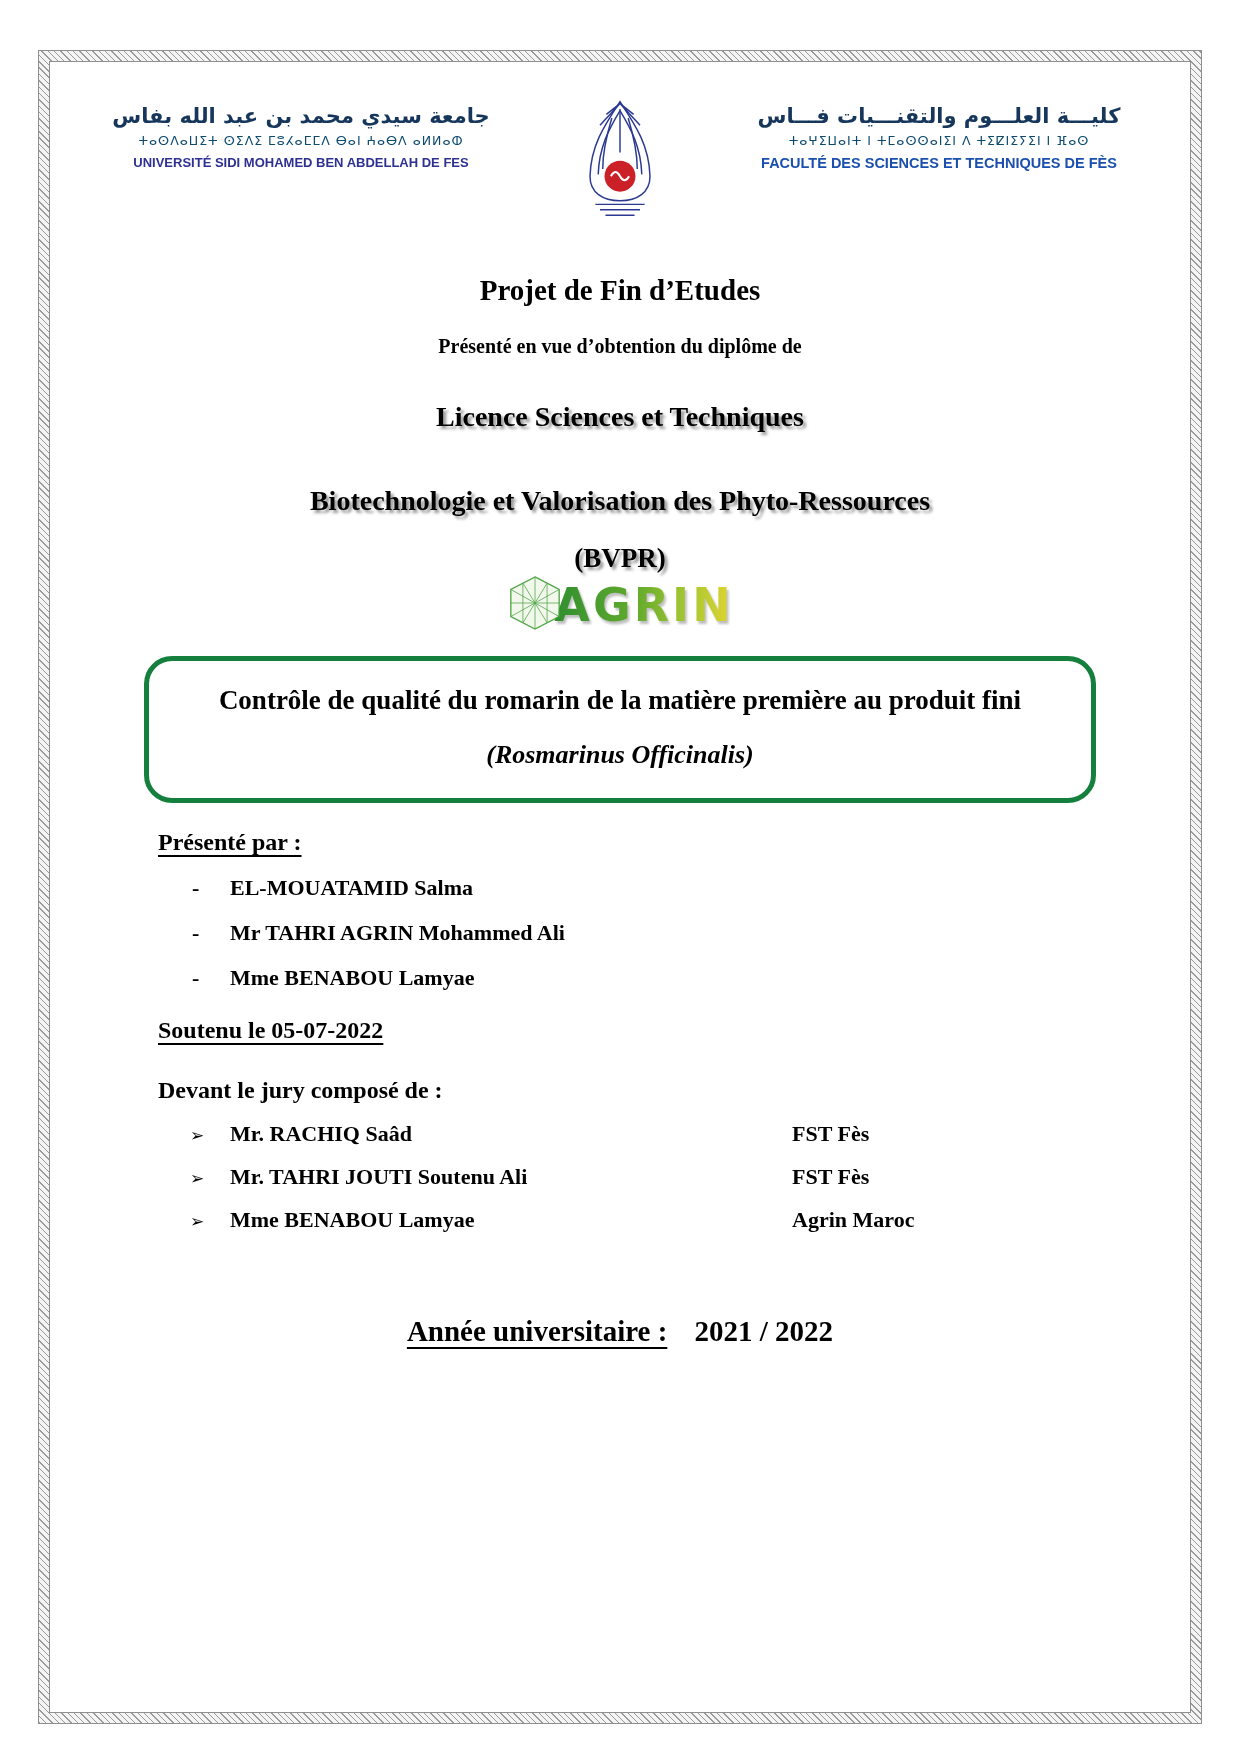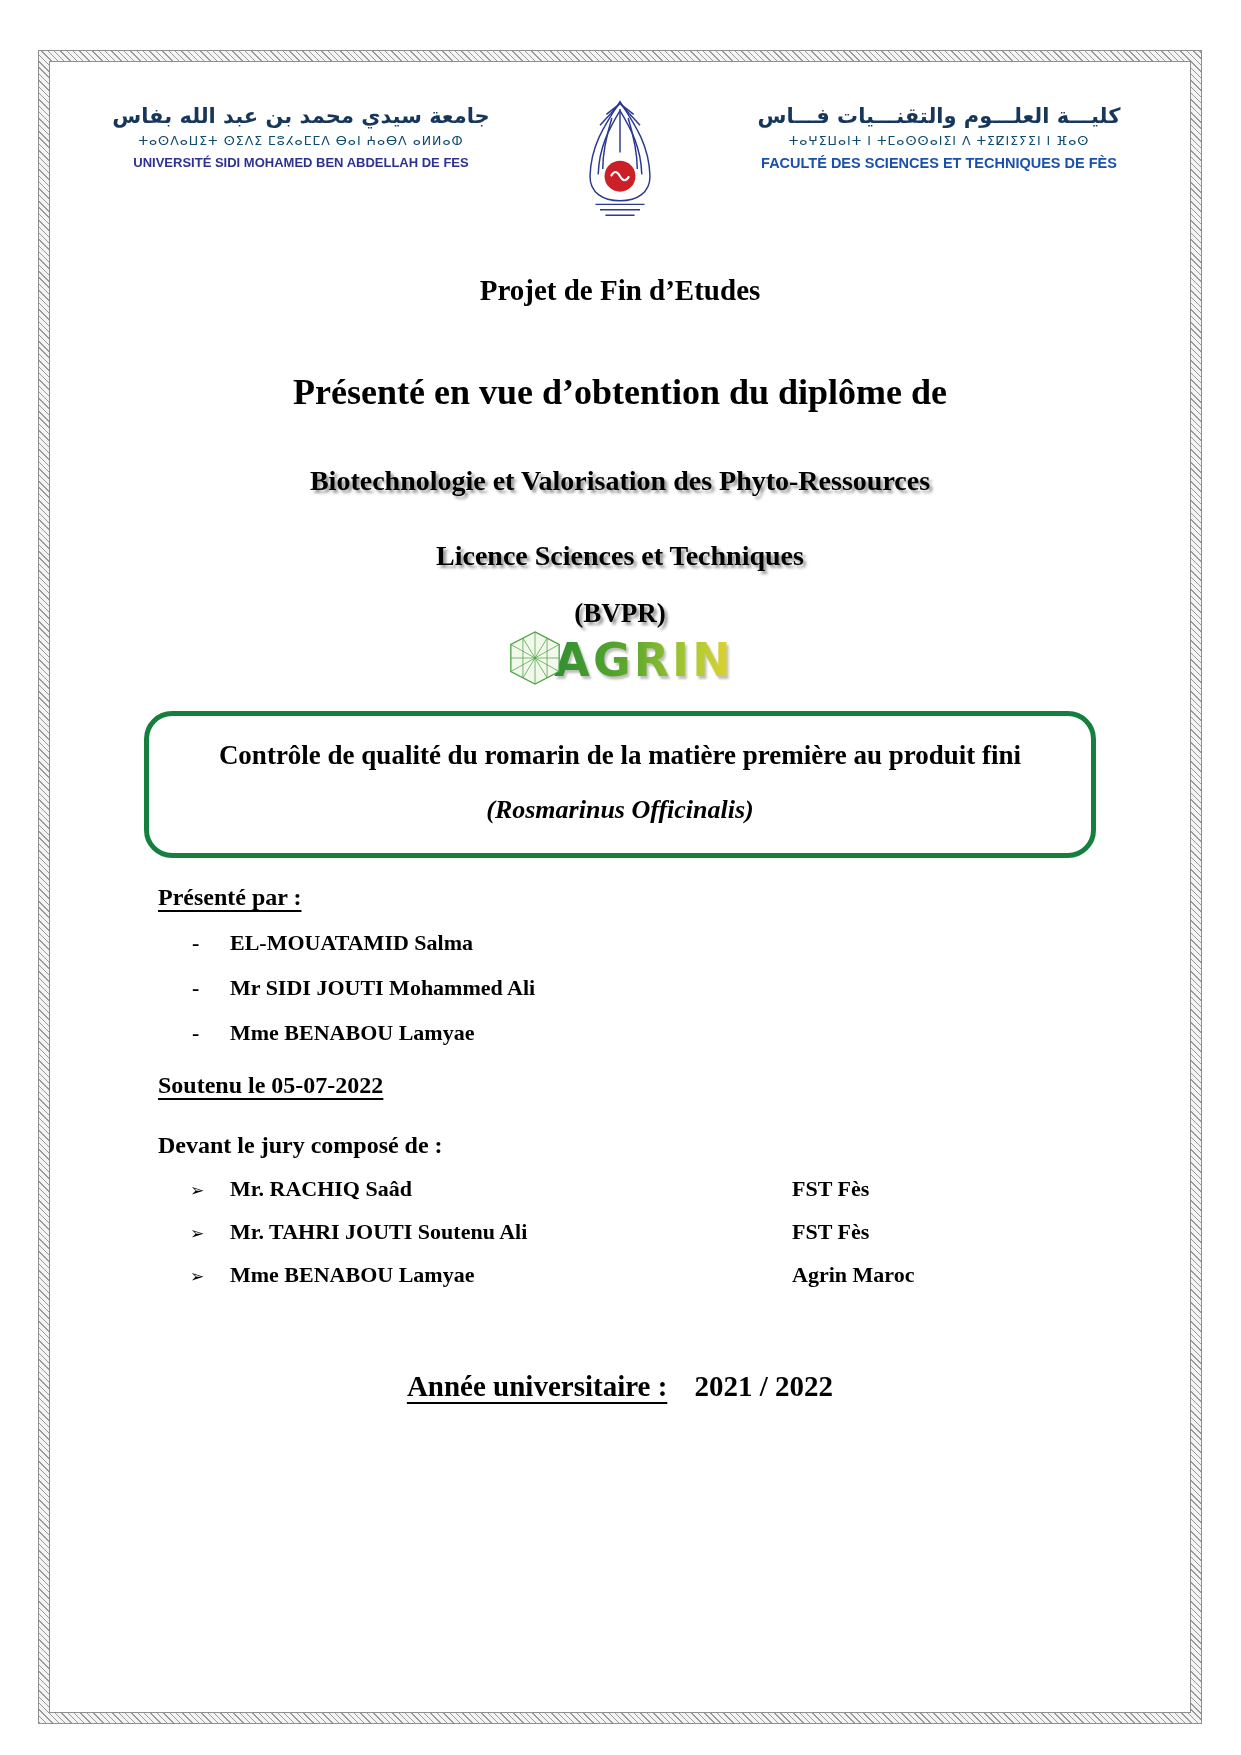--- a/index.html
+++ b/index.html
@@ -44,21 +44,21 @@
     font-family: "Liberation Sans", sans-serif;
     font-weight: bold; margin-top: 7px;
   }
   .inst.left .fr  { font-size: 13px;   color: #2e3192; }
   .inst.right .fr { font-size: 14.5px; color: #1b4fae; }
   .emblem-wrap { width: 120px; display: flex; justify-content: center; padding-top: 2px; }
 
   
   .t { text-align: center; font-weight: bold; line-height: 1.15; }
   .t1 { font-size: 29px; margin-top: 56px; }
-  .t2 { font-size: 36px; margin-top: 65px; }
+  .t2 { font-size: 20px; margin-top: 28px; }
   .t3 { font-size: 28px; margin-top: 43px; text-shadow: 3px 3px 3px #9a9a9a; }
   .t4 { font-size: 28px; margin-top: 51px; text-shadow: 3px 3px 3px #9a9a9a; }
   .t5 { font-size: 27px; margin-top: 26px; text-shadow: 3px 3px 3px #9a9a9a; }
 
   
   .agrin { display: flex; align-items: center; justify-content: center; }
   .agrin-icon { margin-right: -10px; position: relative; z-index: 1; opacity: .9; }
   .agrin-text {
     font-family: "DejaVu Sans", sans-serif;
     font-weight: 800; font-size: 46px; letter-spacing: 3px;
@@ -128,22 +128,22 @@
 
       <div class="inst right">
         <div class="ar">كليـــة العلـــوم والتقنـــيات فـــاس</div>
         <div class="tf">ⵜⴰⵖⵉⵡⴰⵏⵜ ⵏ ⵜⵎⴰⵙⵙⴰⵏⵉⵏ ⴷ ⵜⵉⵇⵏⵉⵢⵉⵏ ⵏ ⴼⴰⵙ</div>
         <div class="fr">FACULTÉ DES SCIENCES ET TECHNIQUES DE FÈS</div>
       </div>
     </div>
 
     <div class="t t1">Projet de Fin d’Etudes</div>
     <div class="t t2">Présenté en vue d’obtention du diplôme de</div>
+    <div class="t t3">Licence Sciences et Techniques</div>
     <div class="t t4">Biotechnologie et Valorisation des Phyto-Ressources</div>
-    <div class="t t3">Licence Sciences et Techniques</div>
     <div class="t t5">(BVPR)</div>
 
     <div class="agrin">
       <span class="agrin-icon">
         <svg width="58" height="58" viewBox="0 0 60 60" aria-hidden="true">
           <g fill="#f2f8ec" stroke="#3f9c35" stroke-width="1.4">
             <polygon points="30,3 55,16 55,44 30,57 5,44 5,16"></polygon>
           </g>
           <g stroke="#3f9c35" stroke-width="0.9" fill="none" opacity="0.9">
             <path d="M5 16 L55 44 M5 44 L55 16 M30 3 L30 57 M5 30 L55 30 M17.5 9.5 L17.5 50.5 M42.5 9.5 L42.5 50.5 M17.5 9.5 L42.5 50.5 M42.5 9.5 L17.5 50.5"></path>
@@ -159,21 +159,21 @@
     </div>
 
     <div class="label">Présenté par :</div>
     <div class="dash-item">
       <span class="dash">-</span>
       <span>EL-MOUATAMID Salma</span>
     </div>
 
     <div class="dash-item">
       <span class="dash">-</span>
-      <span>Mr SIDI JOUTI Mohammed Ali</span>
+      <span>Mr TAHRI AGRIN Mohammed Ali</span>
     </div>
     <div class="dash-item">
       <span class="dash">-</span>
       <span>Mme BENABOU Lamyae</span>
     </div>
 
     <div class="label">Soutenu le 05-07-2022</div>
 
     <div class="jury-label">Devant le jury composé de :</div>
 

